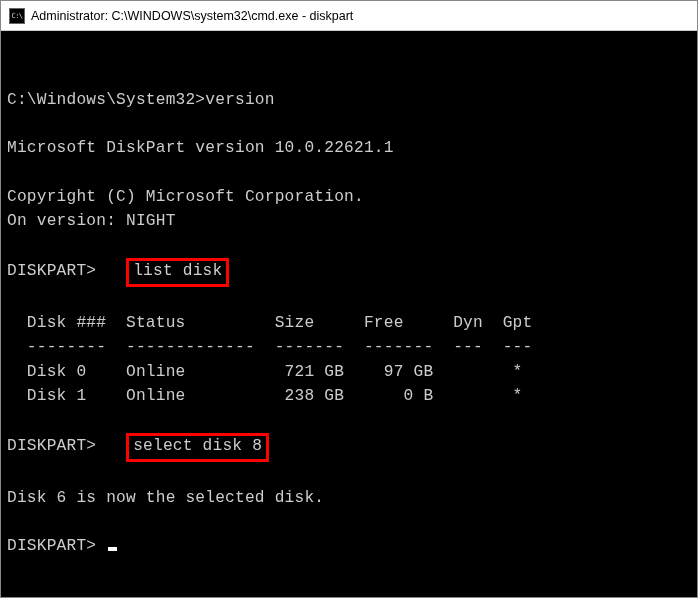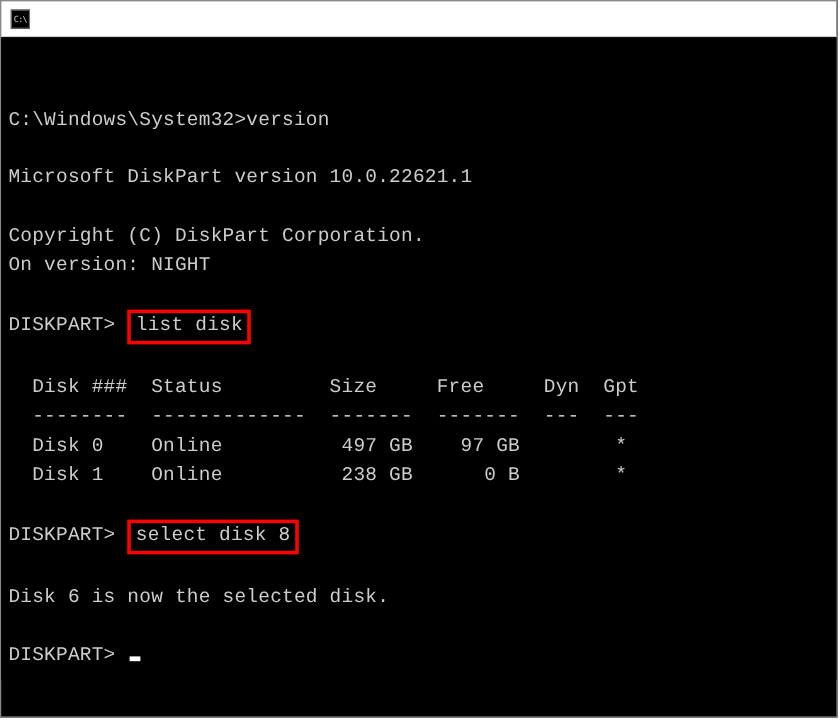--- a/index.html
+++ b/index.html
@@ -48,53 +48,55 @@
       font-size: 16.2px;
       line-height: 1.5;
       white-space: pre;
       letter-spacing: 0.2px;
     }
     .hl {
       border: 3px solid #ff0000;
       padding: 0px 4px 2px 4px;
       display: inline-block;
       line-height: 1.3;
+      margin-left: 20px;
     }
     .cursor {
       display: inline-block;
       width: 9px;
       height: 4px;
       background: #fff;
       vertical-align: -1px;
       margin-left: 2px;
     }
   </style>
 </head>
 <body>
 
 <div class="window">
   <div class="titlebar">
     <div class="titlebar-icon">
       <span>C:\</span>
     </div>
+    <span>Administrator: C:\WINDOWS\system32\cmd.exe - diskpart</span>
   </div>
   <div class="terminal">
 <span> </span>
 <span>C:\Windows\System32&gt;</span><span>version</span>
 <span> </span>
 <span>Microsoft DiskPart version 10.0.22621.1</span>
 <span> </span>
-<span>Copyright (C) DiskPart Corporation.</span>
+<span>Copyright (C) Microsoft Corporation.</span>
 <span>On version: NIGHT</span>
 <span> </span>
 <span>DISKPART&gt; </span><span class="hl"><span>list disk</span></span>
 <span> </span>
 <span>  Disk ###  Status         Size     Free     Dyn  Gpt</span>
 <span>  --------  -------------  -------  -------  ---  ---</span>
-<span>  Disk 0    Online          497 GB    97 GB        *</span>
+<span>  Disk 0    Online          721 GB    97 GB        *</span>
 <span>  Disk 1    Online          238 GB      0 B        *</span>
 <span> </span>
 <span>DISKPART&gt; </span><span class="hl"><span>select disk 8</span></span>
 <span> </span>
 <span>Disk 6 is now the selected disk.</span>
 <span> </span>
 <span>DISKPART&gt; </span><span class="cursor"></span>
 </div>
 </div>
 

